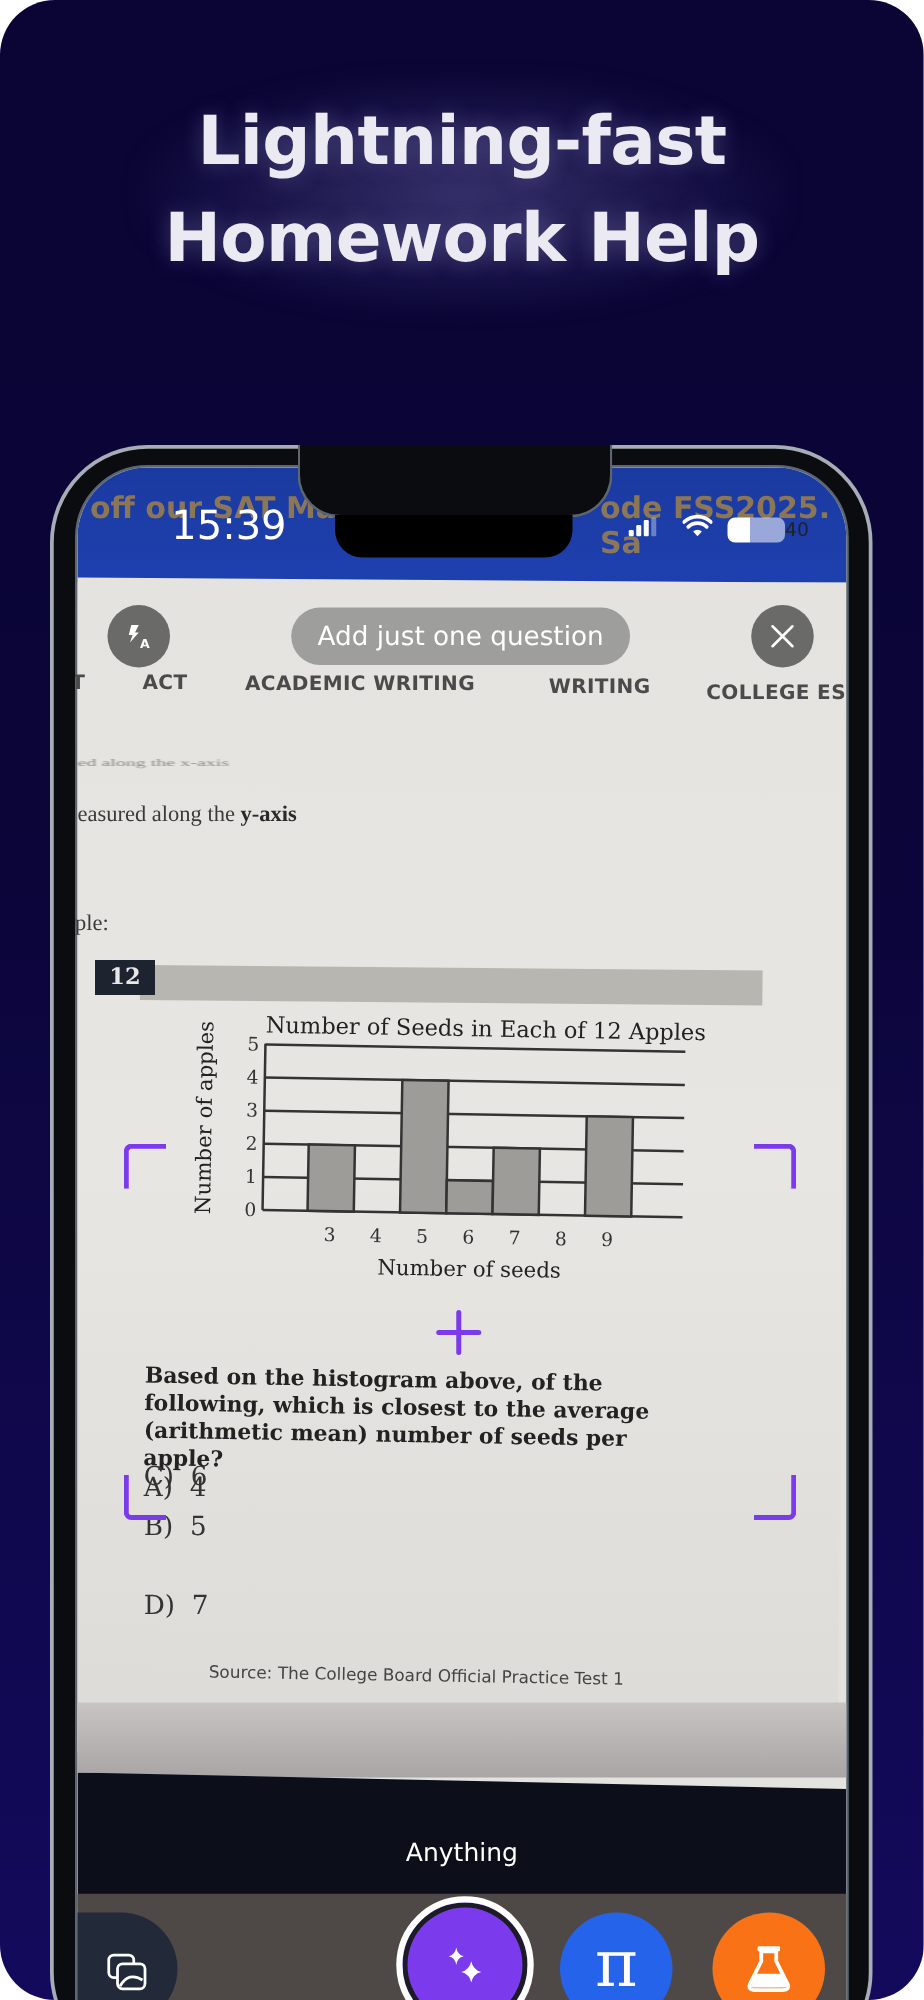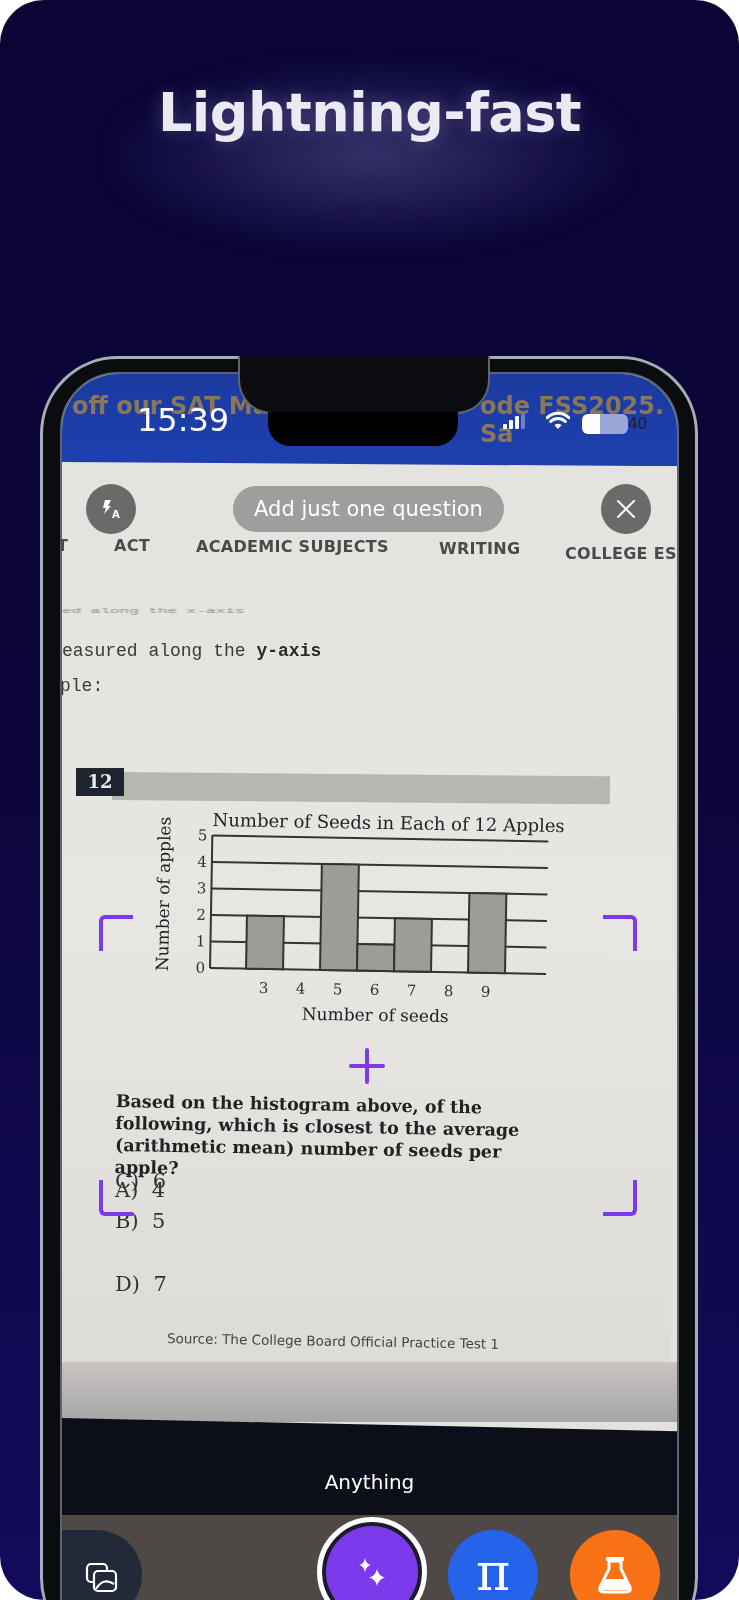--- a/index.html
+++ b/index.html
@@ -80,21 +80,21 @@
   .pill {
     position: absolute; left: 233px; top: 486px; width: 271px; height: 46px; border-radius: 23px;
     background: rgba(150,150,150,0.9); color: #fff; font-size: 21px; text-align: center; line-height: 46px;
     font-family: "DejaVu Sans", sans-serif;
   }
 
   .tabs { position: absolute; top: 536px; left: 60px; width: 619px; height: 30px; overflow: hidden; }
   .tab { position: absolute; font-size: 16px; font-weight: bold; color: #4a4a4a; letter-spacing: 0.3px;
     font-family: "DejaVu Sans", sans-serif; filter: blur(0.5px); white-space: nowrap; }
 
-  .doc-text { position: absolute; font-family: Liberation Mono, monospace; color: #3a3a3a; font-size: 18px; white-space: nowrap; }
+  .doc-text { position: absolute; font-family: Liberation Serif, serif; color: #3a3a3a; font-size: 18px; white-space: nowrap; }
   .doc-text b { color: #2a2a2a; }
   .qnum {
     position: absolute; left: 76px; top: 768px; width: 48px; height: 28px; background: #1e2330; color: #e8e8e8;
     font-family: "DejaVu Serif", serif; font-weight: bold; font-size: 18px; text-align: center; line-height: 28px;
   }
   .qbar { position: absolute; left: 112px; top: 772px; width: 498px; height: 28px; background: #b7b6b1; transform: rotate(0.5deg); transform-origin: left; }
 
   .chart { position: absolute; left: 148px; top: 810px; width: 430px; height: 250px; }
   .q-text {
     position: absolute; left: 116px; top: 1090px; width: 450px;
@@ -129,20 +129,21 @@
   .mode-science { left: 570px; top: 1530px; background: #f97316; }
   .pi { color: #fff; font-size: 52px; font-family: "DejaVu Serif", serif; line-height: 1; margin-top: -6px; }
 </style>
 </head>
 <body>
 
 <div class="canvas">
   <div class="glow"></div>
   <h1 class="headline">
     <span>Lightning-fast</span>
+    <span>Homework Help</span>
   </h1>
 
   <div class="phone"></div>
 
   <div class="screen">
     <div class="banner">
       <span class="banner-text" style="left:10px;">off our SAT Mas</span>
       <span class="banner-text" style="left:418px;">ode FSS2025. Sa</span>
     </div>
     <div class="page"></div>
@@ -174,30 +175,30 @@
   <div class="pill">Add just one question</div>
   <div class="circle-btn" style="left:601px; top:484px;">
     <svg width="22" height="22" viewBox="0 0 22 22">
       <path d="M3 3 L19 19 M19 3 L3 19" stroke="#fff" stroke-width="2" stroke-linecap="round"></path>
     </svg>
   </div>
 
   <div class="tabs">
     <span class="tab" style="left:-3px; top:0;">T</span>
     <span class="tab" style="left:54px; top:0;">ACT</span>
-    <span class="tab" style="left:136px; top:1px;">ACADEMIC SUBJECTS</span>
+    <span class="tab" style="left:136px; top:1px;">ACADEMIC WRITING</span>
     <span class="tab" style="left:379px; top:3px;">WRITING</span>
     <span class="tab" style="left:505px; top:8px;">COLLEGE ES</span>
   </div>
 
   <div class="doc-text" style="left:62px; top:606px; opacity:0.55; filter:blur(1px); font-size:16px; transform:scaleY(0.5); transform-origin:top left;">ed along the x-axis</div>
   <div class="doc-text" style="left:62px; top:641px;">
     <span>easured along the </span><b>y-axis</b>
   </div>
-  <div class="doc-text" style="left:60px; top:676px;text-align:right;">ple:</div>
+  <div class="doc-text" style="left:60px; top:728px;text-align:right;">ple:</div>
 
   <div class="qbar"></div>
   <div class="qnum">12</div>
 
   <svg class="chart" viewBox="0 0 430 250" width="430" height="250">
     <g style="transform: rotate(1deg); transform-origin: 60px 160px;">
       <text x="62" y="16" font-family="DejaVu Serif, serif" font-size="18" fill="#222">Number of Seeds in Each of 12 Apples</text>
 
       <g stroke="#333" stroke-width="2">
         <line x1="62" y1="158" x2="398" y2="158"></line>

